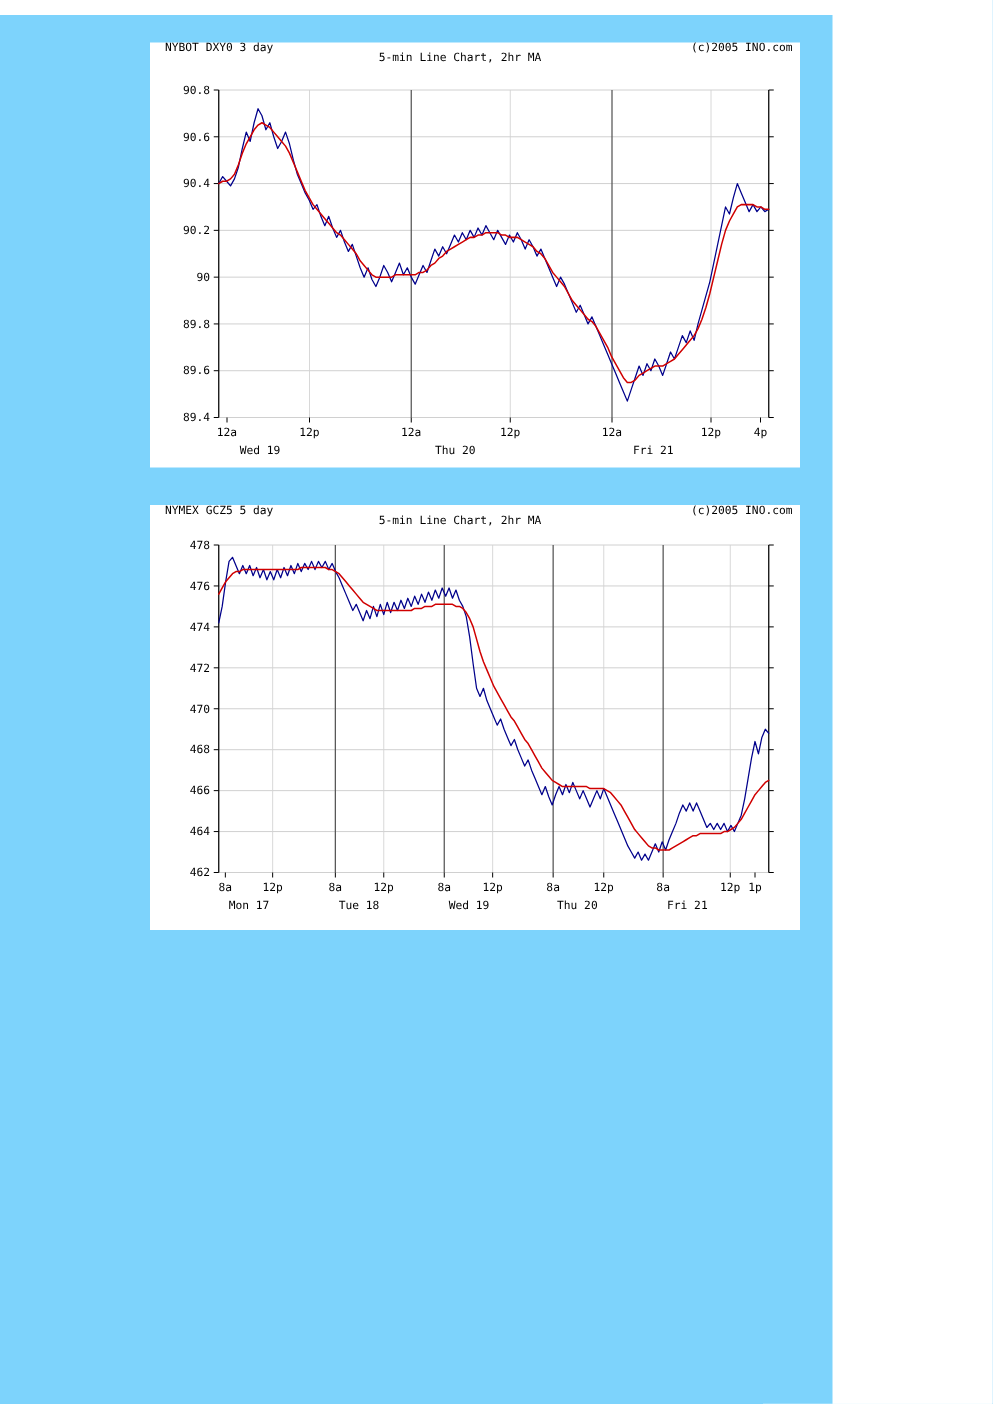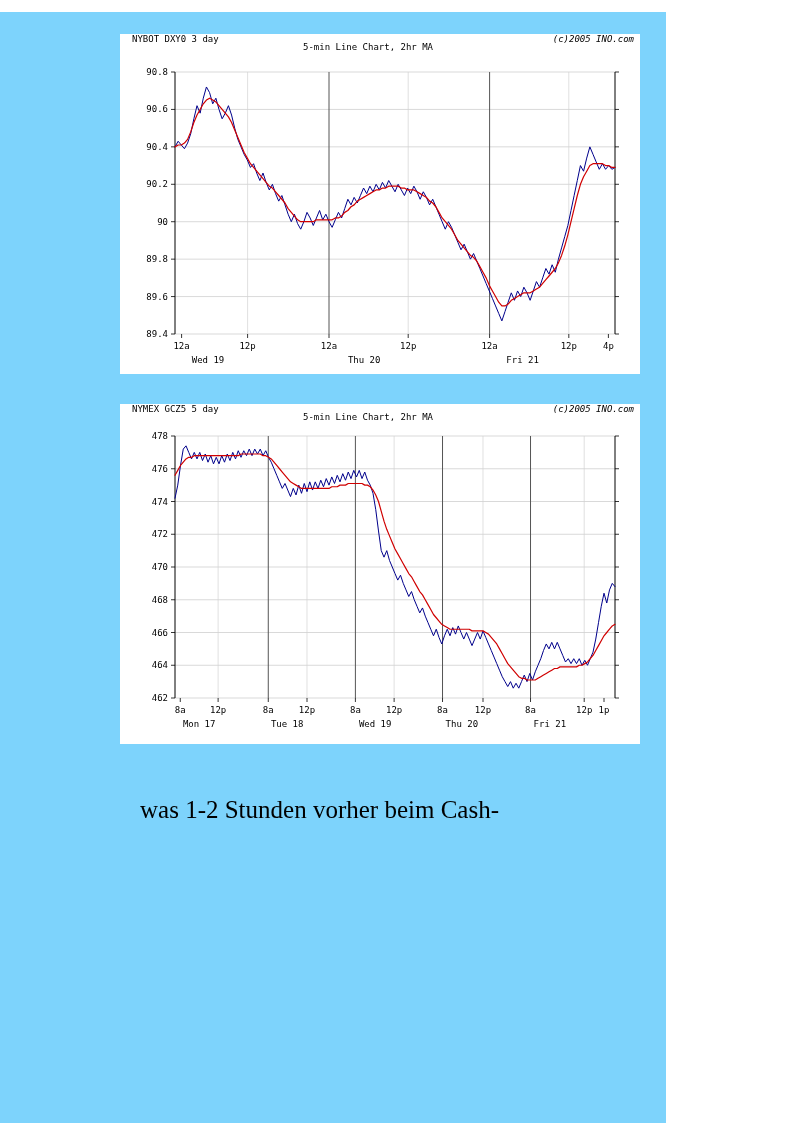--- a/index.html
+++ b/index.html
@@ -32,21 +32,21 @@
 
   .chart-header {
     position: relative;
     height: 16px;
     font-family: "DejaVu Sans Mono", monospace;
     font-size: 9px;
     color: #000000;
   }
   .hdr-left   { position: absolute; left: 12px;  top: 0; }
   .hdr-center { position: absolute; left: 183px; top: 8px; }
-  .hdr-right  { position: absolute; right: 6px;  top: 0; font-style: italic; }
+  .hdr-right  { position: absolute; right: 6px;  top: 0; }
 
   .plot-wrap {
     position: absolute;
     left: 0; top: 0;
     width: 520px;
     height: 340px;
   }
   .plot-svg {
     position: absolute;
     left: 0; top: 0;
@@ -232,16 +232,15 @@
           <text x="255.20000000000002" y="323" class="axis-label axis-label-mid">Wed 19</text>
           <text x="341.88" y="323" class="axis-label axis-label-mid">Thu 20</text>
           <text x="429.88" y="323" class="axis-label axis-label-mid">Fri 21</text>
           <polyline points="55.00,94.23 57.75,81.13 60.50,61.48 63.25,45.10 66.00,41.83 68.75,48.38 71.50,54.92 74.25,48.38 77.00,54.92 79.75,48.38 82.50,56.56 85.25,50.01 88.00,58.20 90.75,51.65 93.50,59.84 96.25,53.29 99.00,59.84 101.75,51.65 104.50,58.20 107.25,50.01 110.00,56.56 112.75,48.38 115.50,54.92 118.25,46.74 121.00,53.29 123.75,46.74 126.50,51.65 129.25,45.10 132.00,51.65 134.75,45.10 137.50,50.01 140.25,45.10 143.00,51.65 145.75,46.74 148.50,53.29 151.25,58.20 154.00,64.75 156.75,71.30 159.50,77.85 162.25,84.40 165.00,79.49 167.75,86.04 170.50,92.59 173.25,84.40 176.00,90.95 178.75,81.13 181.50,89.31 184.25,79.49 187.00,87.67 189.75,77.85 192.50,86.04 195.25,77.85 198.00,84.40 200.75,76.21 203.50,82.76 206.25,74.58 209.00,81.13 211.75,72.94 214.50,79.49 217.25,71.30 220.00,77.85 222.75,69.66 225.50,76.21 228.25,68.02 231.00,74.58 233.75,66.39 236.50,72.94 239.25,66.39 242.00,74.58 244.75,68.02 247.50,76.21 250.25,81.13 253.00,89.31 255.75,105.69 258.50,126.98 261.25,146.63 264.00,153.17 266.75,146.63 269.50,156.45 272.25,163.00 275.00,169.55 277.75,176.10 280.50,171.19 283.25,179.38 286.00,185.92 288.75,192.48 291.50,187.56 294.25,195.75 297.00,202.30 299.75,208.85 302.50,203.94 305.25,212.13 308.00,218.67 310.75,225.23 313.50,231.77 316.25,225.23 319.00,233.41 321.75,239.96 324.50,231.77 327.25,225.23 330.00,231.77 332.75,223.59 335.50,230.14 338.25,221.95 341.00,228.50 343.75,235.05 346.50,228.50 349.25,235.05 352.00,241.60 354.75,235.05 357.50,228.50 360.25,235.05 363.00,226.86 365.75,233.41 368.50,239.96 371.25,246.51 374.00,253.06 376.75,259.61 379.50,266.16 382.25,272.71 385.00,277.63 387.75,282.54 390.50,277.63 393.25,284.17 396.00,279.26 398.75,284.17 401.50,277.63 404.25,271.08 407.00,277.63 409.75,269.44 412.50,275.99 415.25,267.80 418.00,261.25 420.75,254.70 423.50,246.51 426.25,239.96 429.00,244.88 431.75,238.33 434.50,244.88 437.25,238.33 440.00,244.88 442.75,251.42 445.50,257.98 448.25,254.70 451.00,259.61 453.75,254.70 456.50,259.61 459.25,254.70 462.00,261.25 464.75,256.34 467.50,261.25 470.25,254.70 473.00,248.15 475.75,235.05 478.50,218.67 481.25,202.30 484.00,189.20 486.75,199.02 489.50,185.92 492.25,179.38 495.00,182.65" fill="none" stroke="#00008b" stroke-width="1" stroke-linejoin="round" stroke-linecap="round"></polyline>
           <polyline points="55.00,71.30 57.75,66.39 60.50,61.48 63.25,58.20 66.00,54.92 68.75,53.29 71.50,53.29 74.25,51.65 77.00,51.65 79.75,51.65 82.50,51.65 85.25,51.65 88.00,51.65 90.75,51.65 93.50,51.65 96.25,51.65 99.00,51.65 101.75,51.65 104.50,51.65 107.25,51.65 110.00,51.65 112.75,51.65 115.50,51.65 118.25,51.65 121.00,50.01 123.75,50.01 126.50,50.01 129.25,50.01 132.00,50.01 134.75,50.01 137.50,50.01 140.25,50.01 143.00,51.65 145.75,51.65 148.50,53.29 151.25,54.92 154.00,58.20 156.75,61.48 159.50,64.75 162.25,68.02 165.00,71.30 167.75,74.58 170.50,77.85 173.25,79.49 176.00,81.13 178.75,82.76 181.50,84.40 184.25,84.40 187.00,84.40 189.75,84.40 192.50,84.40 195.25,84.40 198.00,84.40 200.75,84.40 203.50,84.40 206.25,84.40 209.00,84.40 211.75,82.76 214.50,82.76 217.25,82.76 220.00,81.13 222.75,81.13 225.50,81.13 228.25,79.49 231.00,79.49 233.75,79.49 236.50,79.49 239.25,79.49 242.00,79.49 244.75,81.13 247.50,81.13 250.25,82.76 253.00,86.04 255.75,90.95 258.50,97.50 261.25,107.33 264.00,117.15 266.75,125.34 269.50,131.89 272.25,138.44 275.00,144.99 277.75,149.90 280.50,154.81 283.25,159.73 286.00,164.64 288.75,169.55 291.50,172.83 294.25,177.74 297.00,182.65 299.75,187.56 302.50,190.84 305.25,195.75 308.00,200.66 310.75,205.58 313.50,210.49 316.25,213.76 319.00,217.04 321.75,220.31 324.50,221.95 327.25,223.59 330.00,225.23 332.75,225.23 335.50,225.23 338.25,225.23 341.00,225.23 343.75,225.23 346.50,225.23 349.25,225.23 352.00,226.86 354.75,226.86 357.50,226.86 360.25,226.86 363.00,226.86 365.75,228.50 368.50,230.14 371.25,233.41 374.00,236.69 376.75,239.96 379.50,244.88 382.25,249.79 385.00,254.70 387.75,259.61 390.50,262.89 393.25,266.16 396.00,269.44 398.75,272.71 401.50,274.35 404.25,274.35 407.00,275.99 409.75,275.99 412.50,275.99 415.25,275.99 418.00,274.35 420.75,272.71 423.50,271.08 426.25,269.44 429.00,267.80 431.75,266.16 434.50,264.52 437.25,264.52 440.00,262.89 442.75,262.89 445.50,262.89 448.25,262.89 451.00,262.89 453.75,262.89 456.50,262.89 459.25,261.25 462.00,261.25 464.75,259.61 467.50,257.98 470.25,254.70 473.00,251.42 475.75,246.51 478.50,241.60 481.25,236.69 484.00,231.77 486.75,228.50 489.50,225.23 492.25,221.95 495.00,220.31" fill="none" stroke="#d00000" stroke-width="1.2" stroke-linejoin="round" stroke-linecap="round"></polyline>
         </svg>
     </div>
   </div>
 
   <div id="caption">
-    <div>was 1-2 Stunden vorher beim Cash-</div>
   </div>
 
 </div>
 
 </body></html>

